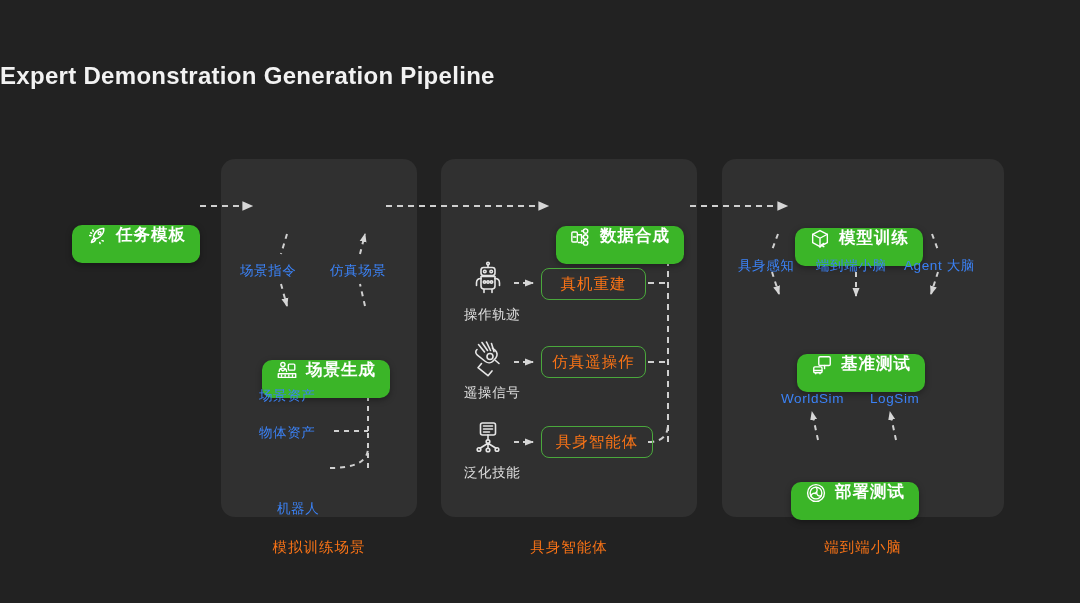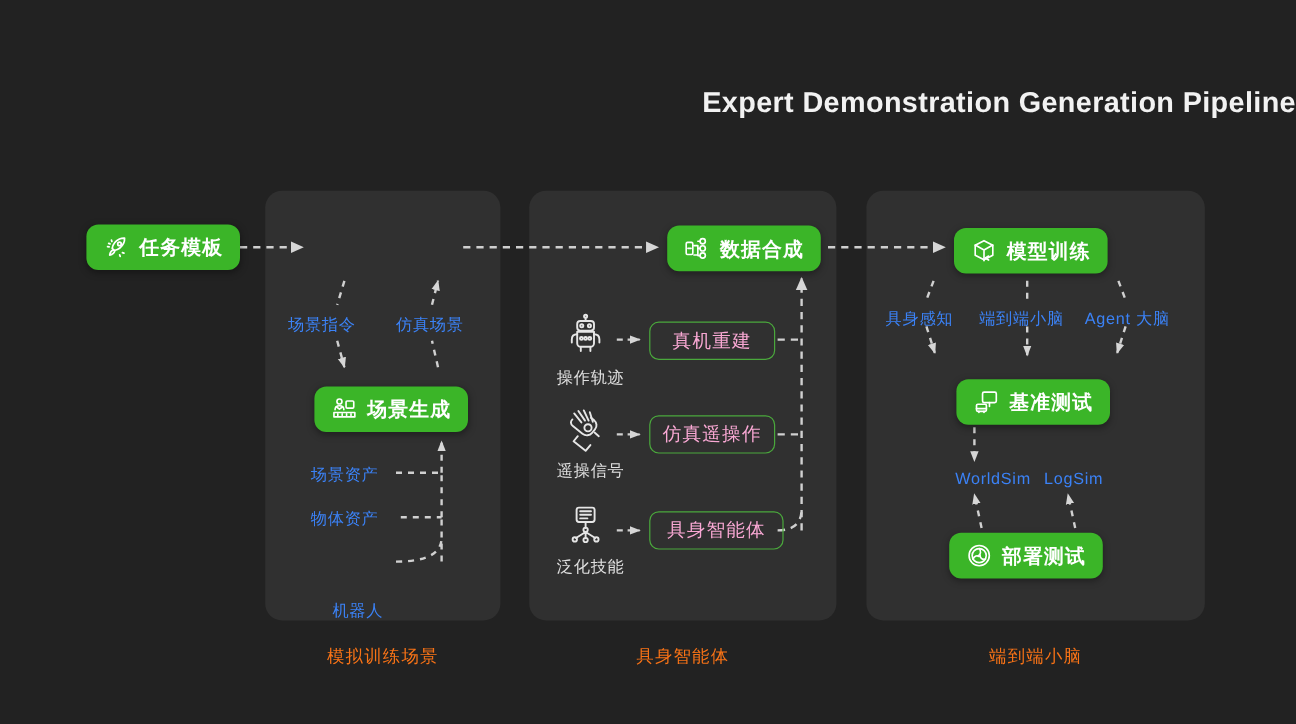--- a/index.html
+++ b/index.html
@@ -5,21 +5,21 @@
   * { margin:0; padding:0; box-sizing:border-box; }
   html, body { background:#222222; }
   body {
     width:1080px; height:603px; position:relative; overflow:hidden;
     font-family:"Liberation Sans","DejaVu Sans",sans-serif;
     color:#e8e8e8; background:#222222;
   }
   #stage { position:absolute; inset:0; }
 
   .title {
-    position:absolute; top:72px; left:0; width:1080px; text-align:right;
+    position:absolute; top:62px; left:0; width:1080px; text-align:left;
     font-size:24px; font-weight:600; letter-spacing:.3px; color:#f2f2f2;
   }
 
   
   .panel {
     position:absolute; background:#303030; border-radius:14px;
   }
   #panel-left   { left:221px; top:159px; width:196px; height:358px; }
   #panel-mid    { left:441px; top:159px; width:256px; height:358px; }
   #panel-right  { left:722px; top:159px; width:282px; height:358px; }
@@ -27,42 +27,43 @@
   .panel-caption {
     position:absolute; top:538px; font-size:14.5px; color:#f97316;
     text-align:center; white-space:nowrap; letter-spacing:1px;
   }
   #cap-left  { left:221px; width:196px; }
   #cap-mid   { left:441px; width:256px; }
   #cap-right { left:722px; width:282px; }
 
   
   .pill {
-    position:absolute; display:flex; align-items:center; gap:8px;
+    position:absolute; display:flex; align-items:flex-start; gap:8px;
     background:#3bb528; border-radius:10px; padding:0 14px;
     height:38px; color:#ffffff; font-size:16.5px; font-weight:700;
     letter-spacing:1px; white-space:nowrap;
     box-shadow:0 2px 6px rgba(0,0,0,.35);
+    margin-top:38px;
   }
   .pill .ico { width:22px; height:22px; flex:none; display:block; }
   .pill .lbl { line-height:1; position:relative; top:1px; }
 
   #node-task-template { left:72px;  top:187px; }
   #node-task-gen      { left:260px; top:190px; }
   #node-scene-gen     { left:262px; top:322px; }
   #node-data-syn      { left:556px; top:188px; }
   #node-model-train   { left:795px; top:190px; }
   #node-benchmark     { left:797px; top:316px; }
   #node-deploy        { left:791px; top:444px; }
 
   
   .obox {
     position:absolute; display:flex; align-items:center; justify-content:center;
     border:1.4px solid #4aa83c; border-radius:8px; background:transparent;
-    height:32px; padding:0 12px; color:#f9a8d4; font-size:15.5px;
+    height:32px; padding:0 12px; color:#f97316; font-size:15.5px;
     font-weight:500; letter-spacing:1px; white-space:nowrap;
   }
   #box-real   { left:541px; top:268px; width:105px; }
   #box-teleop { left:541px; top:346px; width:105px; }
   #box-agent  { left:541px; top:426px; width:112px; }
 
   
   .lineicon { position:absolute; width:40px; height:40px; }
   #ic-robot  { left:468px; top:260px; }
   #ic-glove  { left:468px; top:338px; }
@@ -82,21 +83,21 @@
     white-space:nowrap; letter-spacing:.6px;
   }
   #fl-scene-cmd { left:240px; top:262px; }
   #fl-sim-scene { left:330px; top:262px; }
   #fl-scene-asset { left:259px; top:387px; }
   #fl-obj-asset   { left:259px; top:424px; }
   #fl-robot       { left:277px; top:461px;margin-top:39px; }
   #fl-percep  { left:738px; top:257px; }
   #fl-cereb   { left:816px; top:257px; }
   #fl-brain   { left:904px; top:257px; }
-  #fl-worldsim{ left:781px; top:391px;margin-left:15px; }
+  #fl-worldsim{ left:781px; top:391px; }
   #fl-logsim  { left:870px; top:391px; }
 
   svg.overlay {
     position:absolute; inset:0; width:1080px; height:603px;
     pointer-events:none;
   }
 </style>
 </head>
 <body>
 

